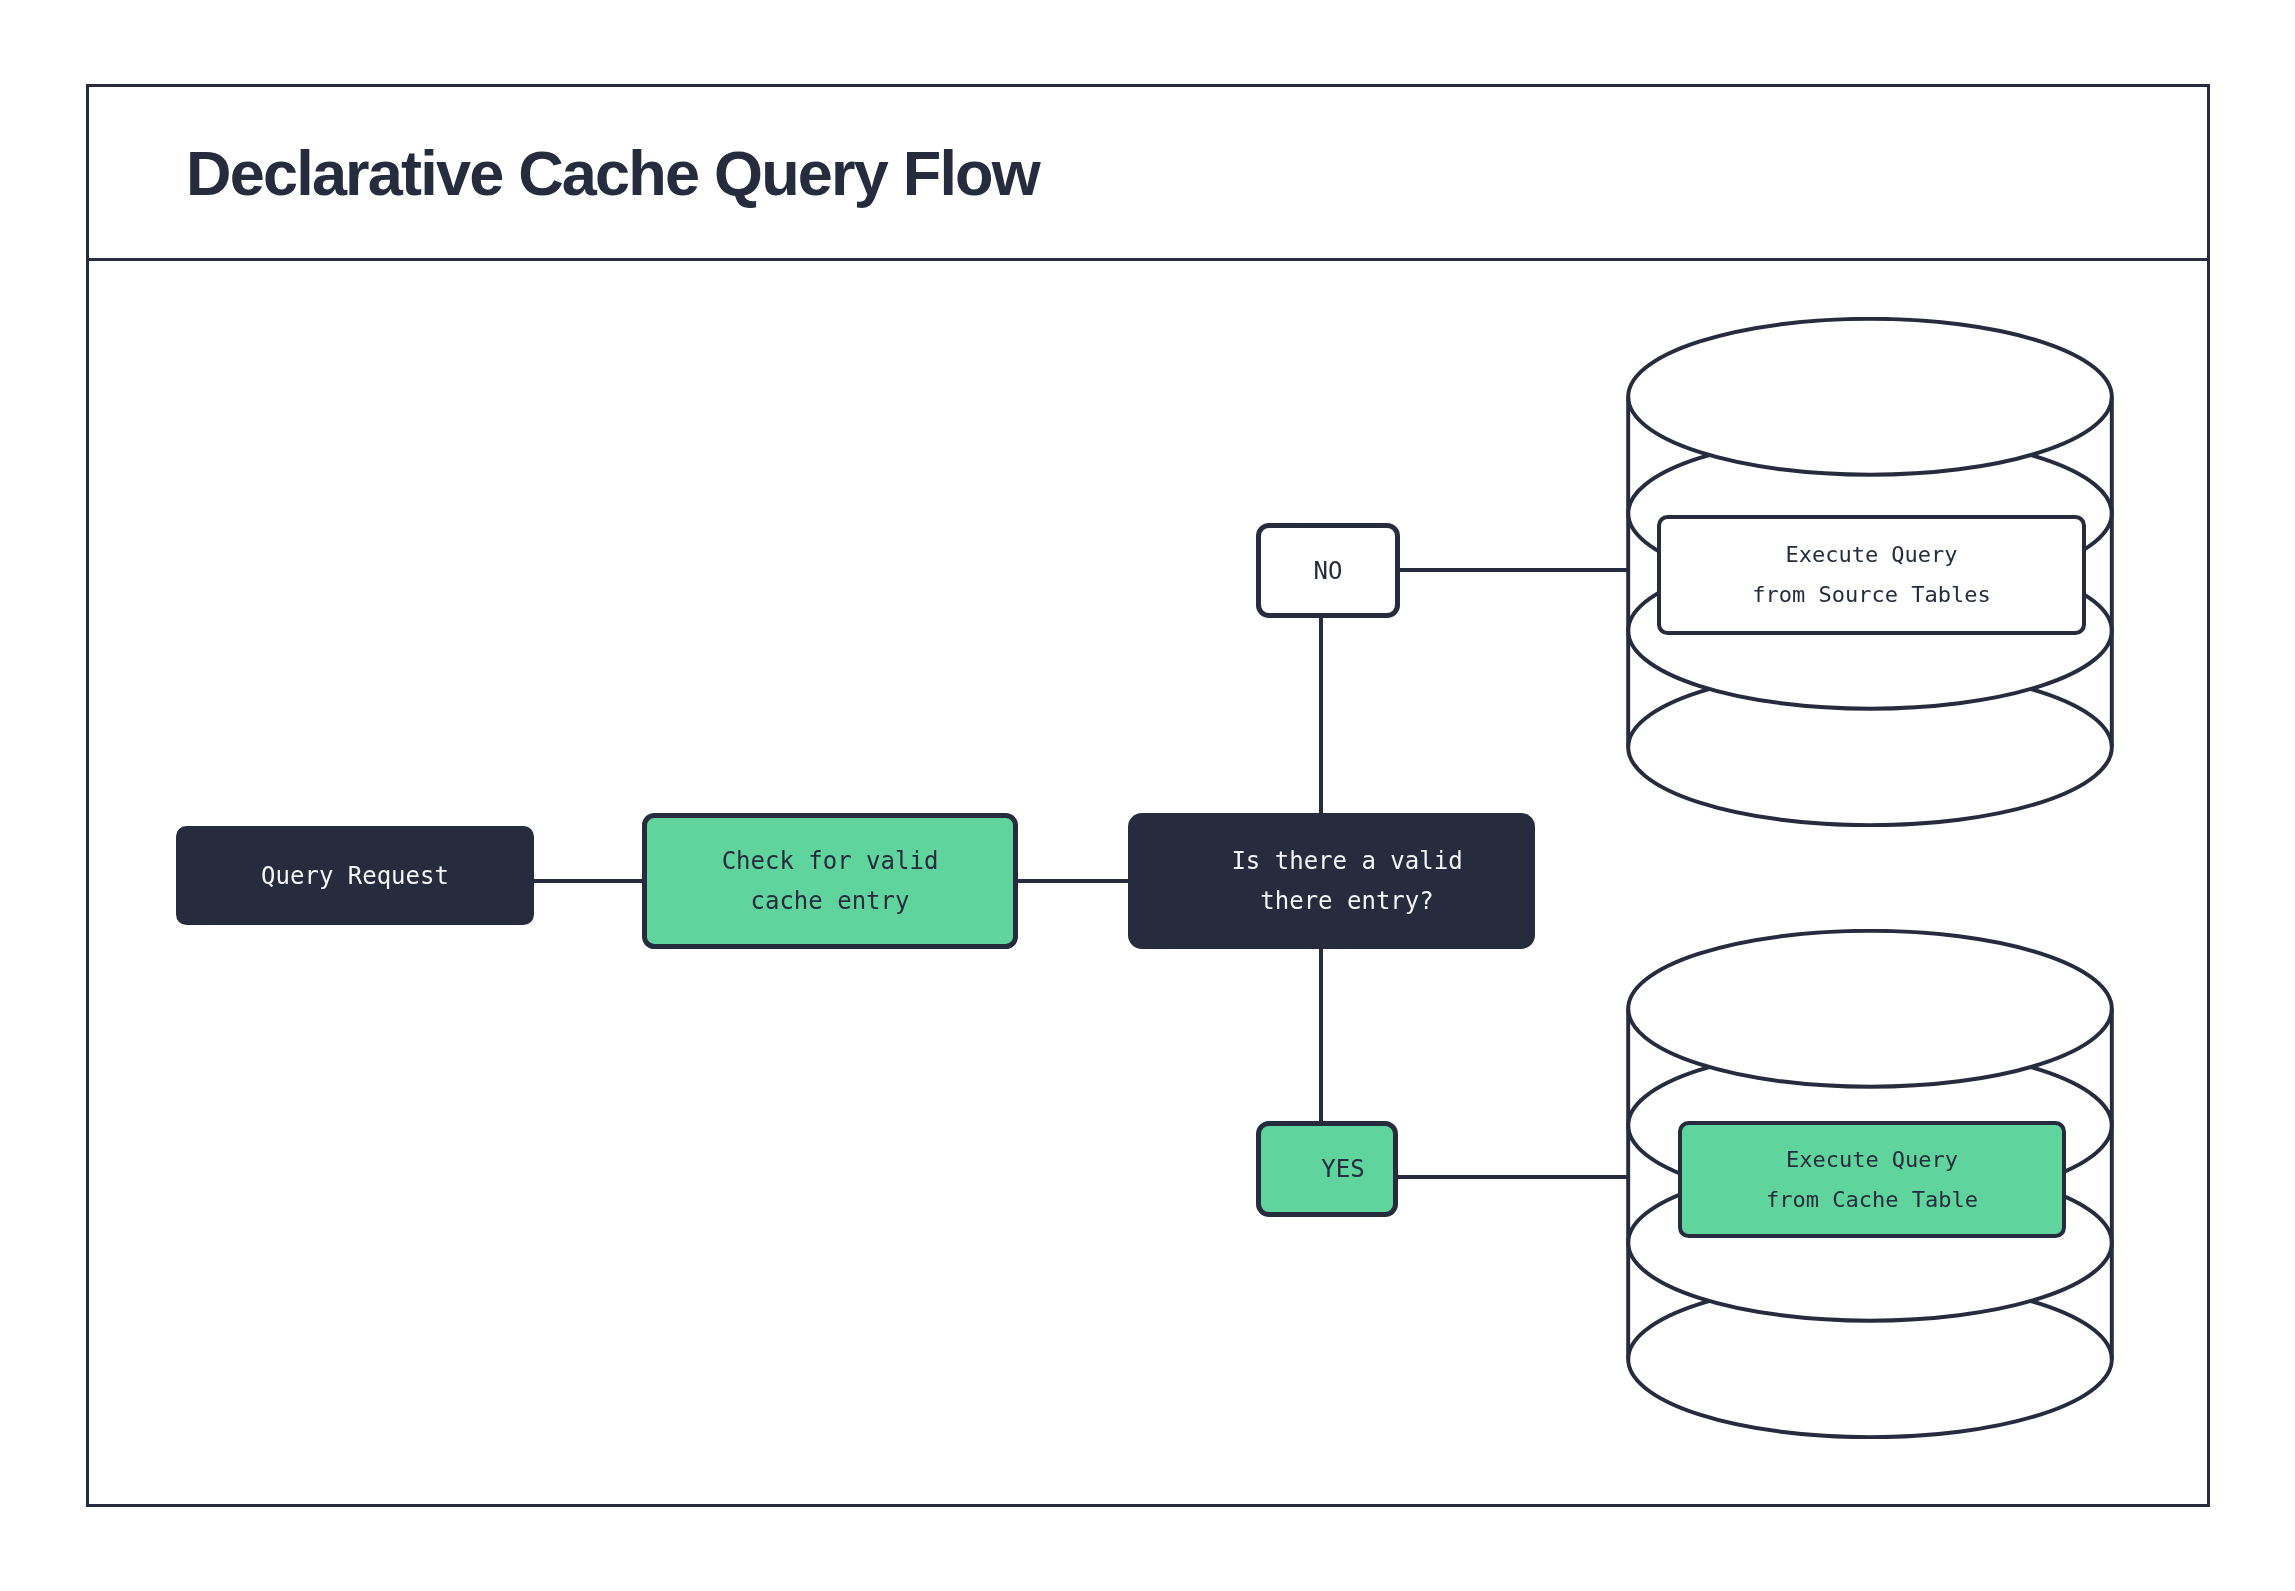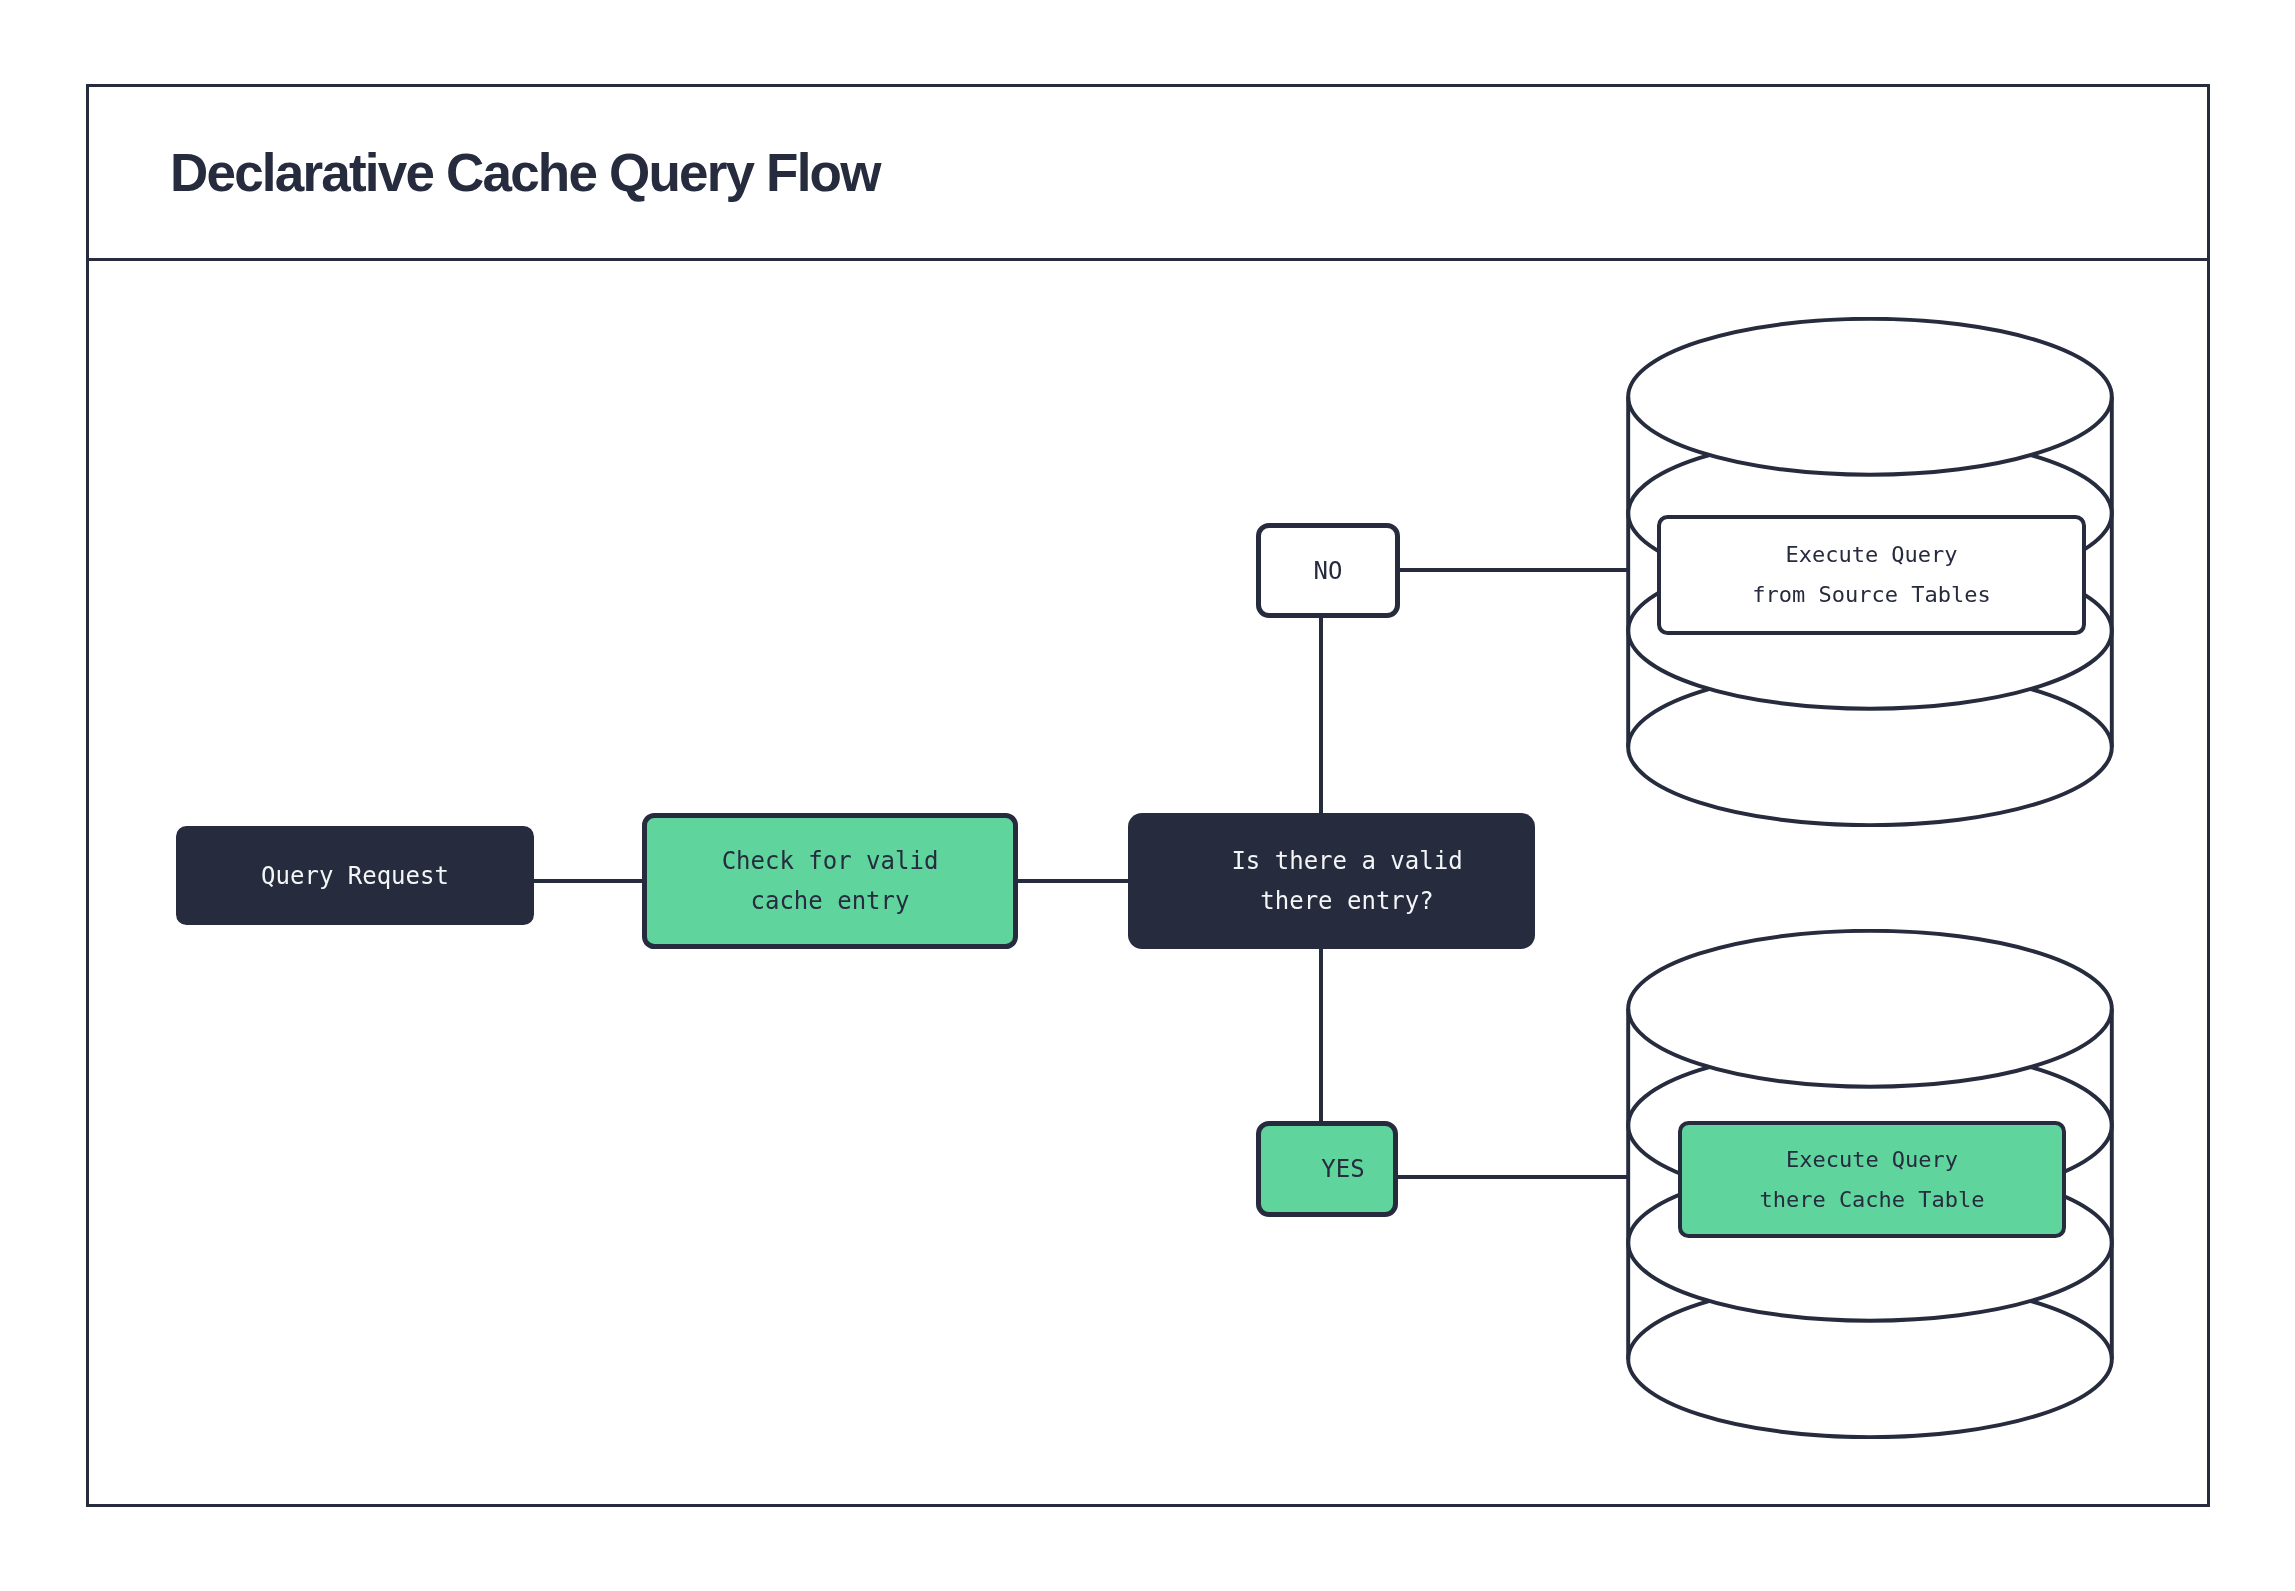--- a/index.html
+++ b/index.html
@@ -12,22 +12,22 @@
   body{width:2295px;height:1591px;overflow:hidden;position:relative;}
 
   .canvas{position:absolute;left:0;top:0;width:2295px;height:1591px;background:var(--paper);}
 
   
   .frame{position:absolute;left:86px;top:84px;width:2124px;height:1423px;
          border:3.5px solid var(--ink);box-sizing:border-box;background:var(--paper);}
   .header{position:absolute;left:86px;top:84px;width:2124px;height:177px;
           border:3.5px solid var(--ink);box-sizing:border-box;
           display:flex;align-items:center;padding-left:81px;}
-  .page-title{margin:0;font-family:"Liberation Sans",sans-serif;font-weight:700;
-              font-size:53px;letter-spacing:-1.8px;color:var(--ink);white-space:nowrap;}
+  .page-title{margin:16px;font-family:"Liberation Sans",sans-serif;font-weight:700;
+              font-size:63px;letter-spacing:-1.8px;color:var(--ink);white-space:nowrap;}
 
   
   .conn{position:absolute;background:var(--ink);}
 
   
   .node{position:absolute;box-sizing:border-box;
         display:flex;flex-direction:column;align-items:center;justify-content:center;
         font-family:"DejaVu Sans Mono",monospace;font-size:24px;line-height:40px;
         white-space:nowrap;text-align:center;color:var(--ink);}
   .node.dark{background:var(--ink);color:var(--light-text);}
@@ -101,21 +101,21 @@
       <line x1="554.5" y1="91" x2="554.5" y2="491"></line>
     </g>
   </svg>
 
   <div class="db-label" id="box-source">
     <span>Execute Query</span>
     <span>from Source Tables</span>
   </div>
   <div class="db-label" id="box-cache">
     <span>Execute Query</span>
-    <span>there Cache Table</span>
+    <span>from Cache Table</span>
   </div>
 
   <div class="node green" id="node-check">
     <span>Check for valid</span>
     <span>cache entry</span>
   </div>
 
   <div class="node dark" id="node-query">
     <span>Query Request</span>
   </div>

